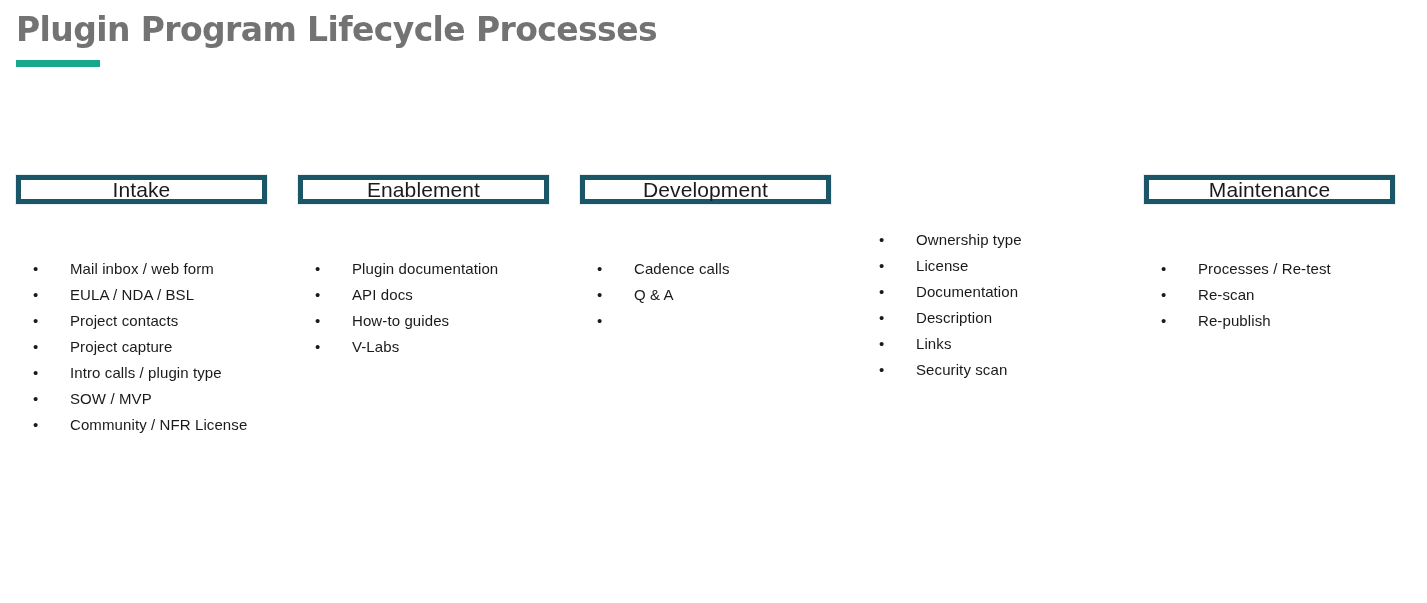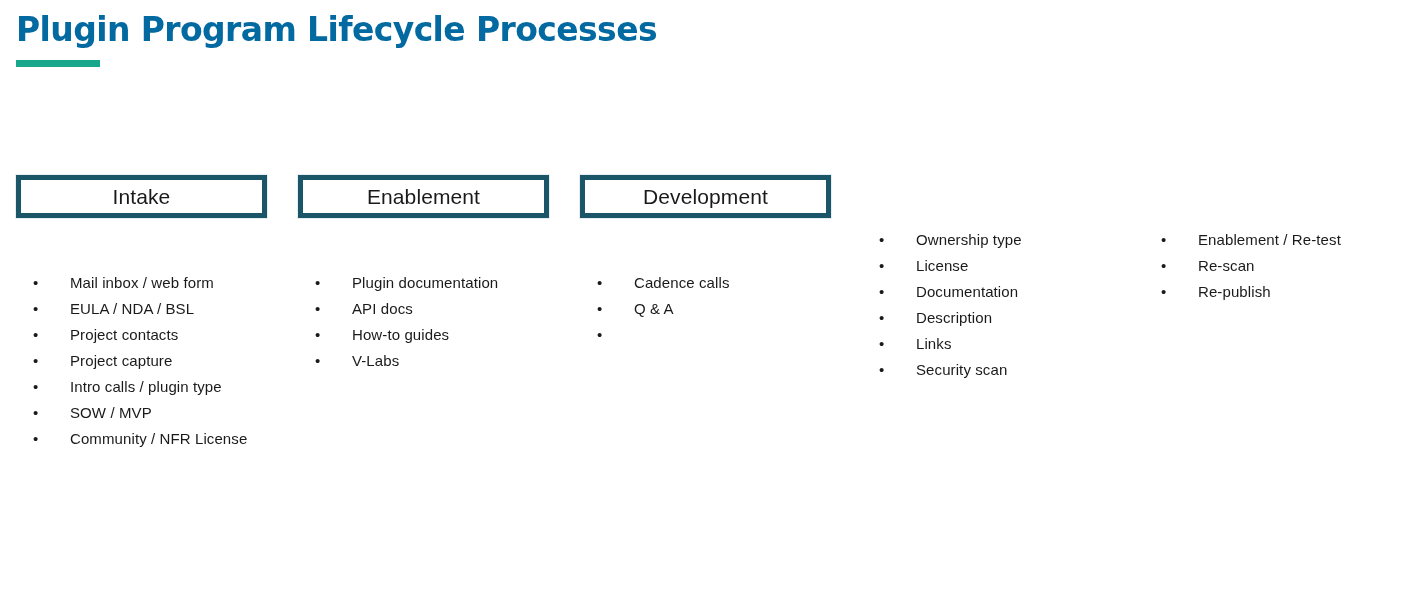--- a/index.html
+++ b/index.html
@@ -24,21 +24,21 @@
     left: 16px;
     top: 8px;
   }
   .page-title {
     margin: 0;
     font-family: "DejaVu Sans", sans-serif;
     font-size: 33px;
     font-weight: 700;
     letter-spacing: -0.6px;
     line-height: 44px;
-    color: #0369a1;
+    color: #737373;
     white-space: nowrap;
   }
   .title-accent {
     margin-top: 8px;
     width: 84px;
     height: 7px;
     background: #17a78a;
   }
 
   
@@ -58,21 +58,21 @@
     display: flex;
     flex-direction: column;
   }
   .stage-col:last-child {
     margin-right: 0;
   }
 
   
   .stage-box {
     box-sizing: border-box;
-    height: 43px;
+    height: 29px;
     border: 5px solid #1b5568;
     background: #ffffff;
     display: flex;
     align-items: center;
     justify-content: center;
     box-shadow: 0 0 0 1px #e7eef1;
   }
   .stage-box-label {
     font-family: "Liberation Sans", sans-serif;
     font-size: 21px;
@@ -224,24 +224,27 @@
           <span class="bullet-dot">•</span>
           <span class="bullet-text">Links</span>
         </li>
         <li class="stage-list-item">
           <span class="bullet-dot">•</span>
           <span class="bullet-text">Security scan</span>
         </li>
       </ul>
     </div>
     <div class="stage-col">
-      <ul class="stage-list">
-        <li class="stage-list-item">
-          <span class="bullet-dot">•</span>
-          <span class="bullet-text">Enablement / Re-test</span>
+      <div class="stage-box">
+        <span class="stage-box-label">Maintenance</span>
+      </div>
+      <ul class="stage-list">
+        <li class="stage-list-item">
+          <span class="bullet-dot">•</span>
+          <span class="bullet-text">Processes / Re-test</span>
         </li>
         <li class="stage-list-item">
           <span class="bullet-dot">•</span>
           <span class="bullet-text">Re-scan</span>
         </li>
         <li class="stage-list-item">
           <span class="bullet-dot">•</span>
           <span class="bullet-text">Re-publish</span>
         </li>
       </ul>

